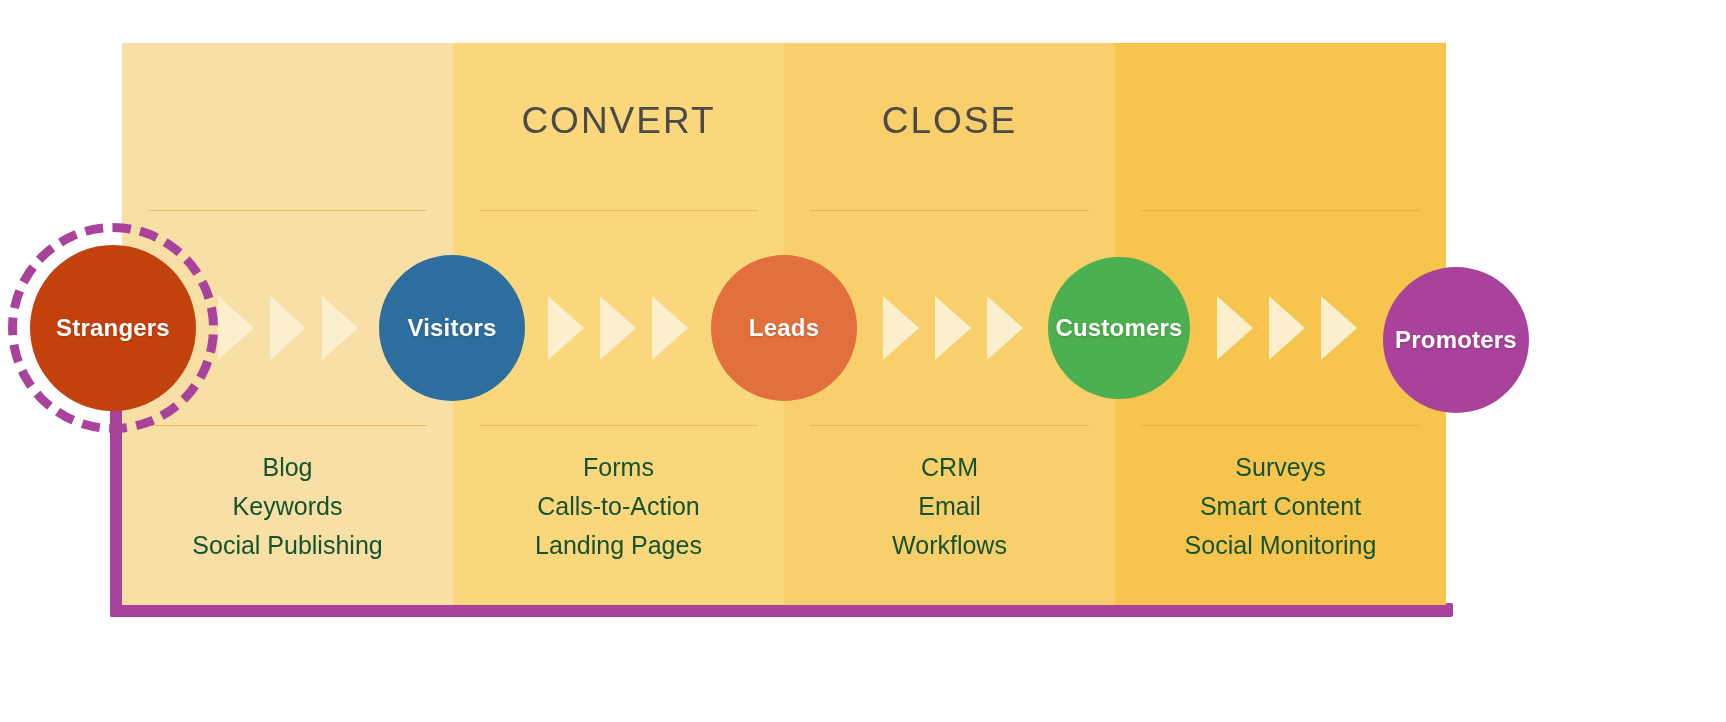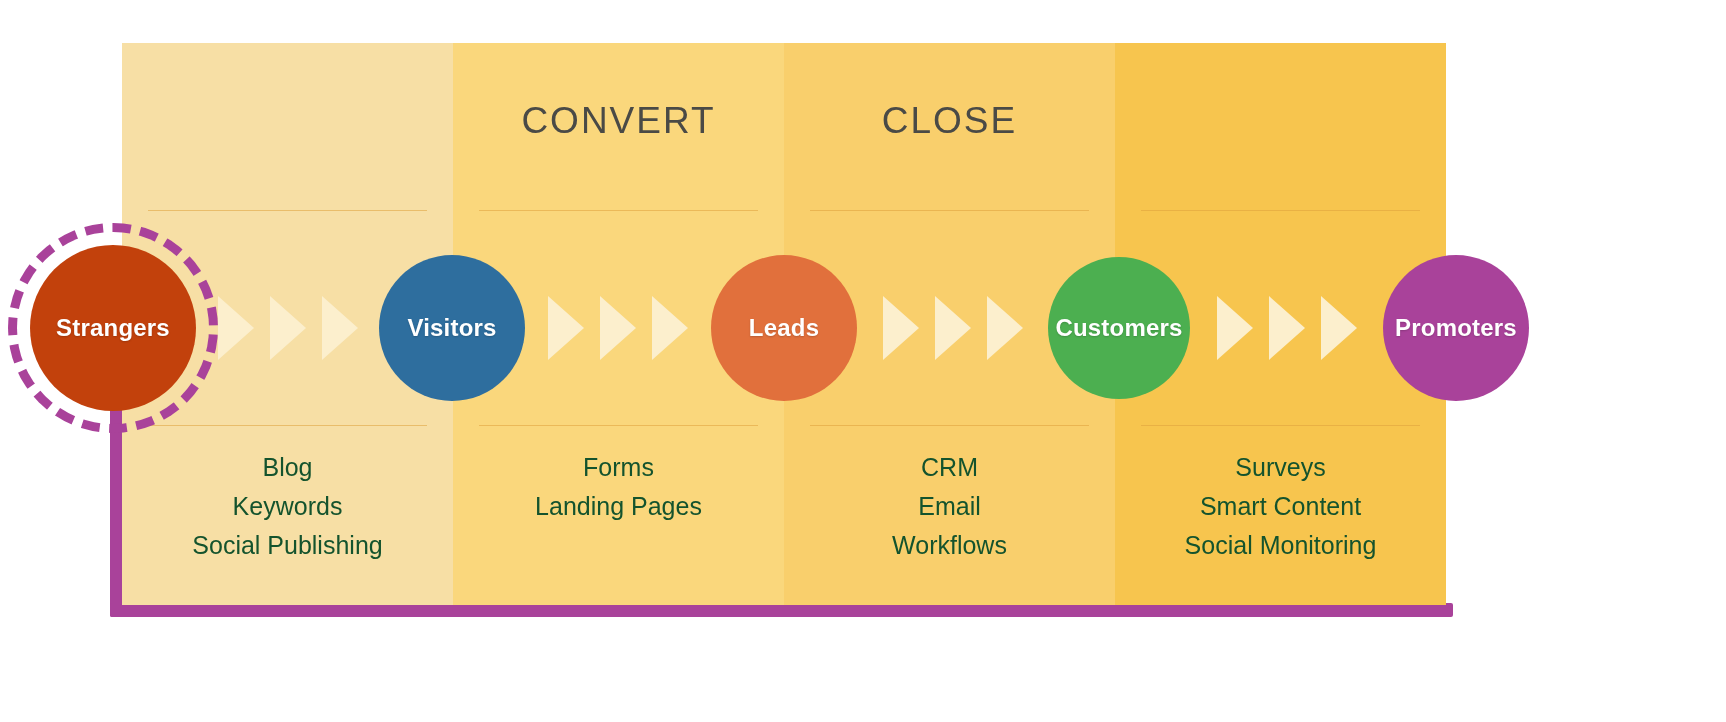--- a/index.html
+++ b/index.html
@@ -154,20 +154,21 @@
         <div>Social Publishing</div>
       </div>
     </div>
 
     <div class="col c2">
       <div class="col-title">CONVERT</div>
       <div class="rule top"></div>
       <div class="rule bot"></div>
       <div class="tools">
         <div>Forms</div>
+        <div>Calls-to-Action</div>
         <div>Landing Pages</div>
       </div>
     </div>
 
     <div class="col c3">
       <div class="col-title">CLOSE</div>
       <div class="rule top"></div>
       <div class="rule bot"></div>
       <div class="tools">
         <div>CRM</div>
@@ -195,21 +196,21 @@
       </div>
       <div class="circle" style="left: 379px; top: 255px; width: 146px; height: 146px; background: rgb(46, 110, 158); text-align: center;">
         <span>Visitors</span>
       </div>
       <div class="circle" style="left: 711px; top: 255px; width: 146px; height: 146px; background: rgb(225, 112, 60);">
         <span>Leads</span>
       </div>
       <div class="circle" style="left: 1048px; top: 257px; width: 142px; height: 142px; background: rgb(76, 175, 80);">
         <span>Customers</span>
       </div>
-      <div class="circle" style="left: 1383px; top: 255px; width: 146px; height: 146px; background: rgb(169, 66, 154);">
+      <div class="circle" style="left: 1383px; top: 267px; width: 146px; height: 146px; background: rgb(169, 66, 154);">
         <span>Promoters</span>
       </div>
       <div class="arrows" style="top: 296px; left: 217.5px;">
         <div class="arrow" style="border-left-color: rgb(252, 239, 205);"></div>
         <div class="arrow" style="border-left-color: rgb(252, 239, 205);"></div>
         <div class="arrow" style="border-left-color: rgb(252, 239, 205);"></div>
       </div>
       <div class="arrows" style="top: 296px; left: 548px;">
         <div class="arrow" style="border-left-color: rgb(252, 239, 205);"></div>
         <div class="arrow" style="border-left-color: rgb(252, 239, 205);"></div>

